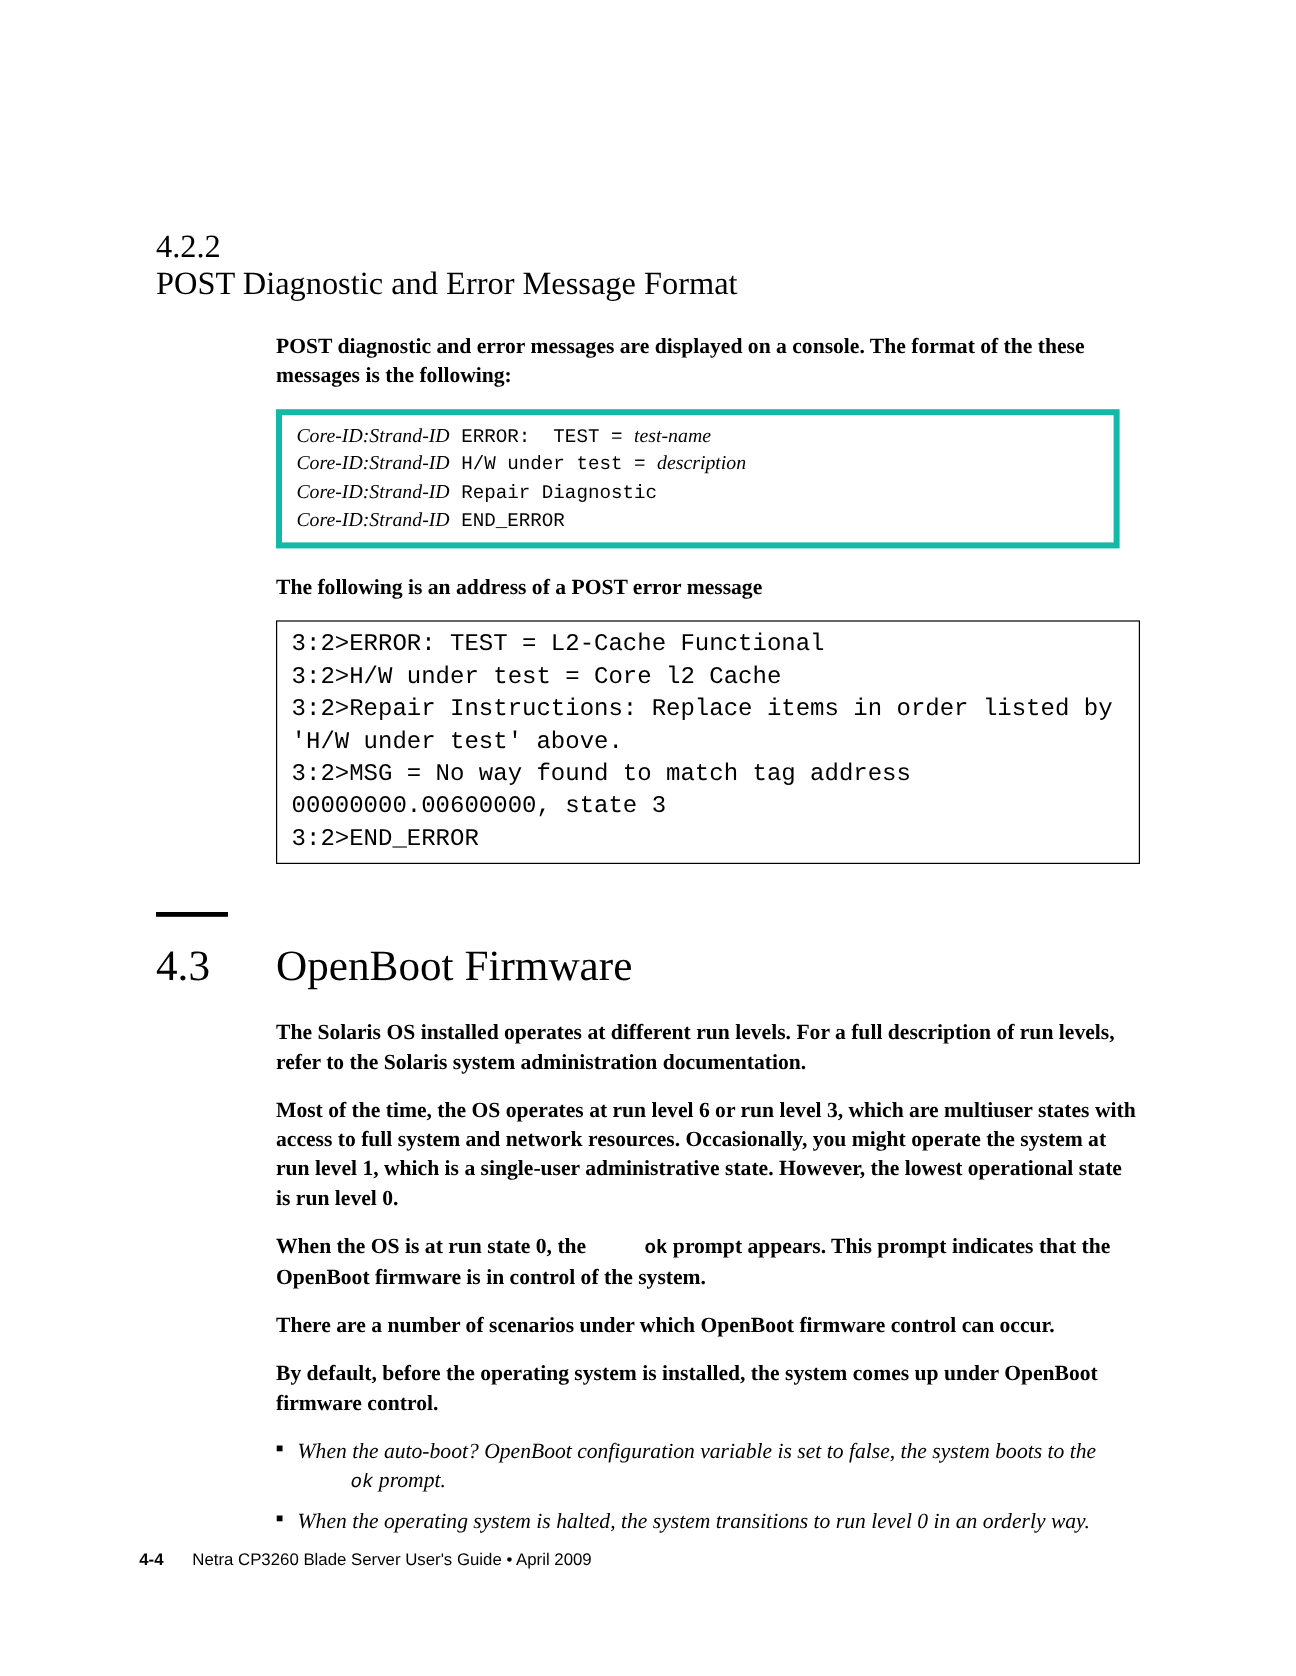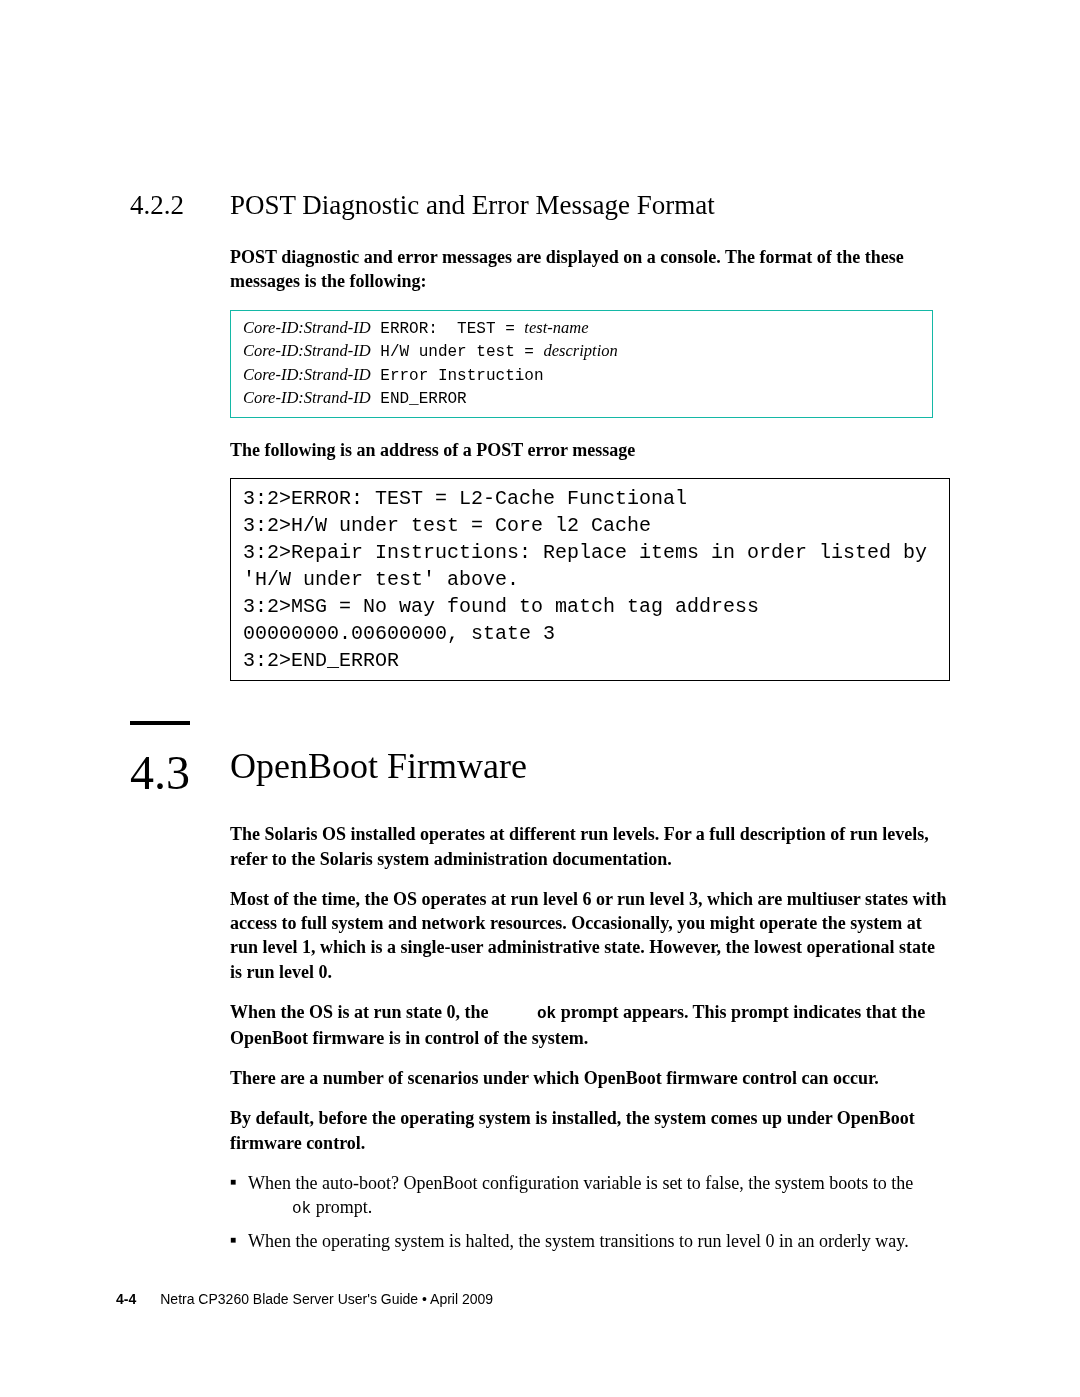--- a/index.html
+++ b/index.html
@@ -12,20 +12,21 @@
   .page {
     width: 1080px;
     height: 1397px;
     box-sizing: border-box;
     padding: 190px 130px 0 130px;
     position: relative;
   }
   .section-sub {
     display: flex;
     margin-bottom: 24px;
+    flex-direction: column;
   }
   .section-sub .num {
     width: 100px;
     flex-shrink: 0;
     font-size: 27px;
     font-weight: normal;
   }
   .section-sub .title {
     font-size: 27px;
     font-weight: normal;
@@ -33,21 +34,21 @@
   .content {
     margin-left: 100px;
   }
   p.body {
     font-size: 18px;
     line-height: 1.35;
     margin: 0 0 16px 0;
     font-weight: bold;
   }
   .codebox {
-    border: 1px solid #14b8a6;
+    border: 5px solid #14b8a6;
     padding: 6px 12px;
     margin: 0 17px 20px 0;
     font-size: 16.5px;
     line-height: 1.35;
   }
   .codebox .line {
     white-space: pre-wrap;
     font-family: inherit;
   }
   .mono {
@@ -76,31 +77,32 @@
     width: 60px;
     background: #000;
   }
   .section-main {
     display: flex;
     margin-bottom: 22px;
   }
   .section-main .num {
     width: 100px;
     flex-shrink: 0;
-    font-size: 48px;
+    font-size: 36px;
     font-weight: normal;
   }
   .section-main .title {
     font-size: 36px;
     font-weight: normal;
   }
   ul.bullets {
     margin: 0 0 18px 0;
     padding: 0 0 0 18px;
     list-style: none;
+    font-style: italic;
   }
   ul.bullets li {
     position: relative;
     font-size: 18px;
     line-height: 1.35;
     margin-bottom: 8px;
     padding-left: 0;
   }
   ul.bullets li::before {
     content: "■";
@@ -135,21 +137,21 @@
     <div class="num">4.2.2</div>
     <div class="title">POST Diagnostic and Error Message Format</div>
   </div>
 
   <div class="content">
     <p class="body">POST diagnostic and error messages are displayed on a console. The format of the these messages is the following:</p>
 
     <div class="codebox">
       <div class="line"><span class="ital">Core-ID:Strand-ID</span><span class="mono"> ERROR:  TEST = </span><span class="ital">test-name</span></div>
       <div class="line"><span class="ital">Core-ID:Strand-ID</span><span class="mono"> H/W under test = </span><span class="ital">description</span></div>
-      <div class="line"><span class="ital">Core-ID:Strand-ID</span><span class="mono"> Error Instruction</span></div>
+      <div class="line"><span class="ital">Core-ID:Strand-ID</span><span class="mono"> Repair Diagnostic</span></div>
       <div class="line"><span class="ital">Core-ID:Strand-ID</span><span class="mono"> END_ERROR</span></div>
     </div>
 
     <p class="body">The following is an address of a POST error message</p>
 
     <div class="codebox-mono">3:2&gt;ERROR: TEST = L2-Cache Functional
 3:2&gt;H/W under test = Core l2 Cache
 3:2&gt;Repair Instructions: Replace items in order listed by 'H/W under test' above.
 3:2&gt;MSG = No way found to match tag address 00000000.00600000, state 3
 3:2&gt;END_ERROR</div>

